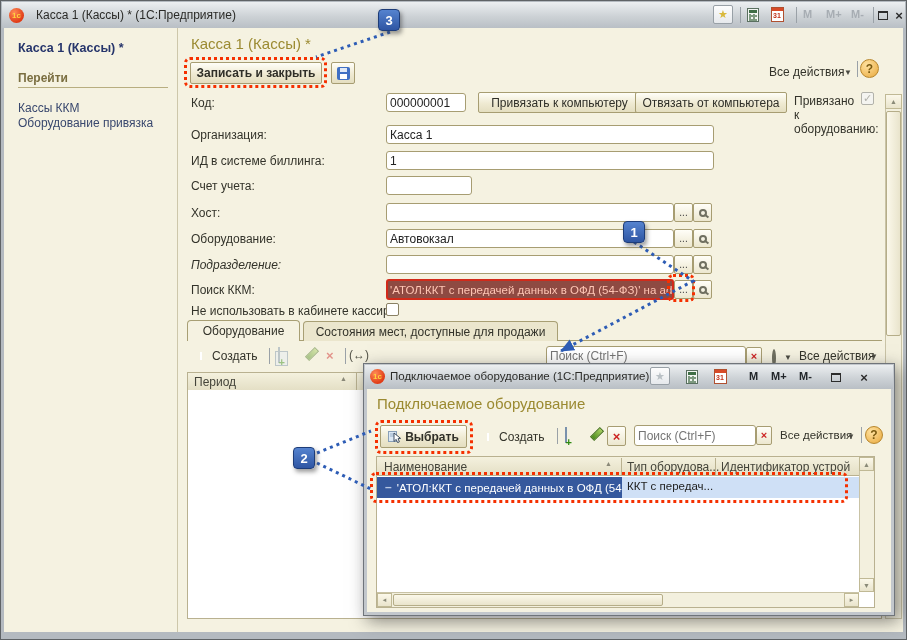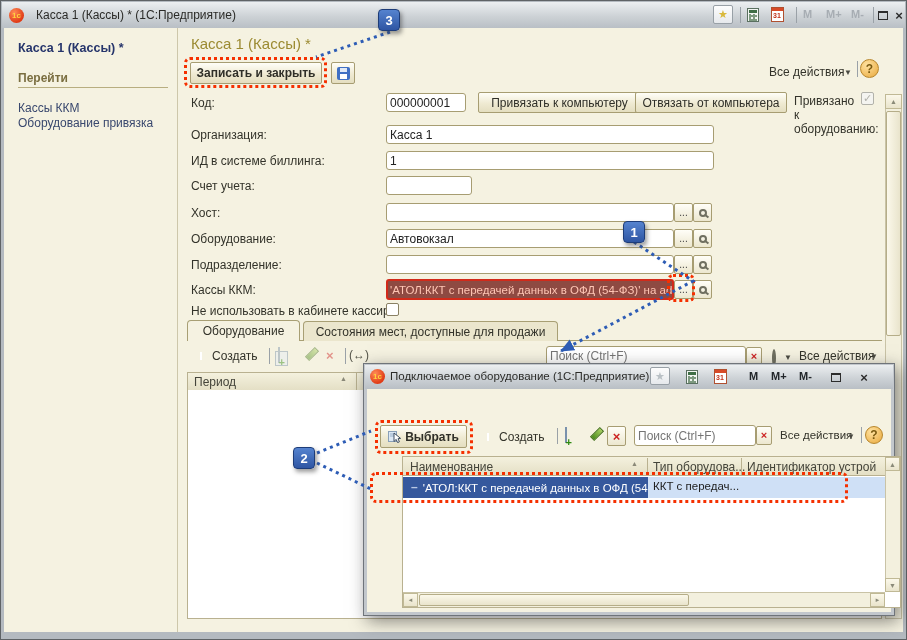--- a/index.html
+++ b/index.html
@@ -199,29 +199,29 @@
 
     
     <span class="abs lbl" style="left:187px;top:204px;">Оборудование:</span>
     <input class="abs fld" style="left: 382px; top: 201px; width: 288px;" value="Автовокзал">
     <div class="abs sbtn" style="left:670px;top:201px;">...</div>
     <div class="abs sbtn" style="left:689px;top:201px;">
         <span class="mag"></span>
       </div>
 
     
-    <span class="abs lbl" style="left:187px;top:230px;">Подразделение:</span>
+    <span class="abs lbl" style="left:187px;top:230px;font-style:italic;">Подразделение:</span>
     <input class="abs fld" style="left: 382px; top: 227px; width: 288px;">
     <div class="abs sbtn" style="left:670px;top:227px;">...</div>
     <div class="abs sbtn" style="left:689px;top:227px;">
         <span class="mag"></span>
       </div>
 
     
-    <span class="abs lbl" style="left:187px;top:255px;">Кассы ККМ:</span>
+    <span class="abs lbl" style="left:187px;top:255px;">Поиск ККМ:</span>
     <div class="abs errfld" style="left:382px;top:251px;width:288px;height:21px;">'АТОЛ:ККТ с передачей данных в ОФД (54-ФЗ)' на adm(А</div>
     <div class="abs sbtn" style="left:670px;top:252px;">...</div>
     <div class="abs sbtn" style="left:689px;top:252px;">
         <span class="mag"></span>
       </div>
 
     
     <span class="abs lbl" style="left:187px;top:276px;">Не использовать в кабинете кассира:</span>
     <span class="abs cb" style="left:382px;top:275px;"></span>
 
@@ -291,20 +291,21 @@
     <span class="abs mem" style="left:432px;top:6px;">М-</span>
     <div class="abs tbbtn" style="left:462px;top:4px;">
       <span class="maxic"></span>
     </div>
     <div class="abs tbbtn" style="left:490px;top:4px;">
       <span class="closex">×</span>
     </div>
 
     <div class="dlg-body"></div>
 
+    <span class="abs h1" style="left:13px;top:31px;">Подключаемое оборудование</span>
 
     
     <div class="abs btn bold" style="left:16px;top:61px;width:87px;height:23px;gap:4px;">
       <svg width="13" height="13" viewBox="0 0 13 13">
         <rect x="0.5" y="1.5" width="8" height="10" fill="#dce8f4" stroke="#8aa0b8" stroke-width="1"></rect>
         <line x1="2" y1="4" x2="7" y2="4" stroke="#9ab0c8" stroke-width="1"></line>
         <line x1="2" y1="6" x2="7" y2="6" stroke="#9ab0c8" stroke-width="1"></line>
         <path d="M6,3 L6,11.5 L8.2,9.4 L9.6,12.6 L11.4,11.8 L10,8.7 L12.6,8.4 Z" fill="#fff" stroke="#2c3c50" stroke-width="0.9"></path>
       </svg>
       <span>Выбрать</span>
@@ -320,21 +321,21 @@
     <input class="abs fld" style="left: 270px; top: 61px; width: 122px; height: 21px; color: rgb(168, 164, 148);" placeholder="Поиск (Ctrl+F)">
     <div class="abs sbtn" style="left:392px;top:62px;width:16px;height:19px;">
       <span class="redx" style="font-size:11px;">×</span>
     </div>
     <span class="abs link-act" style="left:416px;top:65px;font-size:11.5px;">Все действия</span>
     <span class="abs ddarrow" style="left:483px;top:68px;">▼</span>
     <div class="abs vsep" style="left:494px;top:63px;"></div>
     <div class="abs helpc" style="left:501px;top:62px;width:18px;height:18px;">?</div>
 
     
-    <div class="abs whitebox" style="left:12px;top:92px;width:499px;height:152px;margin-left:26px;">
+    <div class="abs whitebox" style="left:12px;top:92px;width:499px;height:152px;">
       
       <div class="abs thead" style="left:0;top:0;width:482px;height:19px;border:none;border-bottom:1px solid #b9b190;"></div>
       <span class="abs" style="left:7px;top:3px;color:#44443a;">Наименование</span>
       <span class="abs sortic" style="left:228px;top:6px;"></span>
       <div class="abs" style="left:244px;top:1px;width:1px;height:17px;background:#b9b190;"></div>
       <span class="abs" style="left:250px;top:3px;color:#44443a;white-space:nowrap;">Тип оборудова...</span>
       <div class="abs" style="left:338px;top:1px;width:1px;height:17px;background:#b9b190;"></div>
       <span class="abs" style="left:344px;top:3px;color:#44443a;white-space:nowrap;overflow:hidden;width:136px;">Идентификатор устрой</span>
 
       

